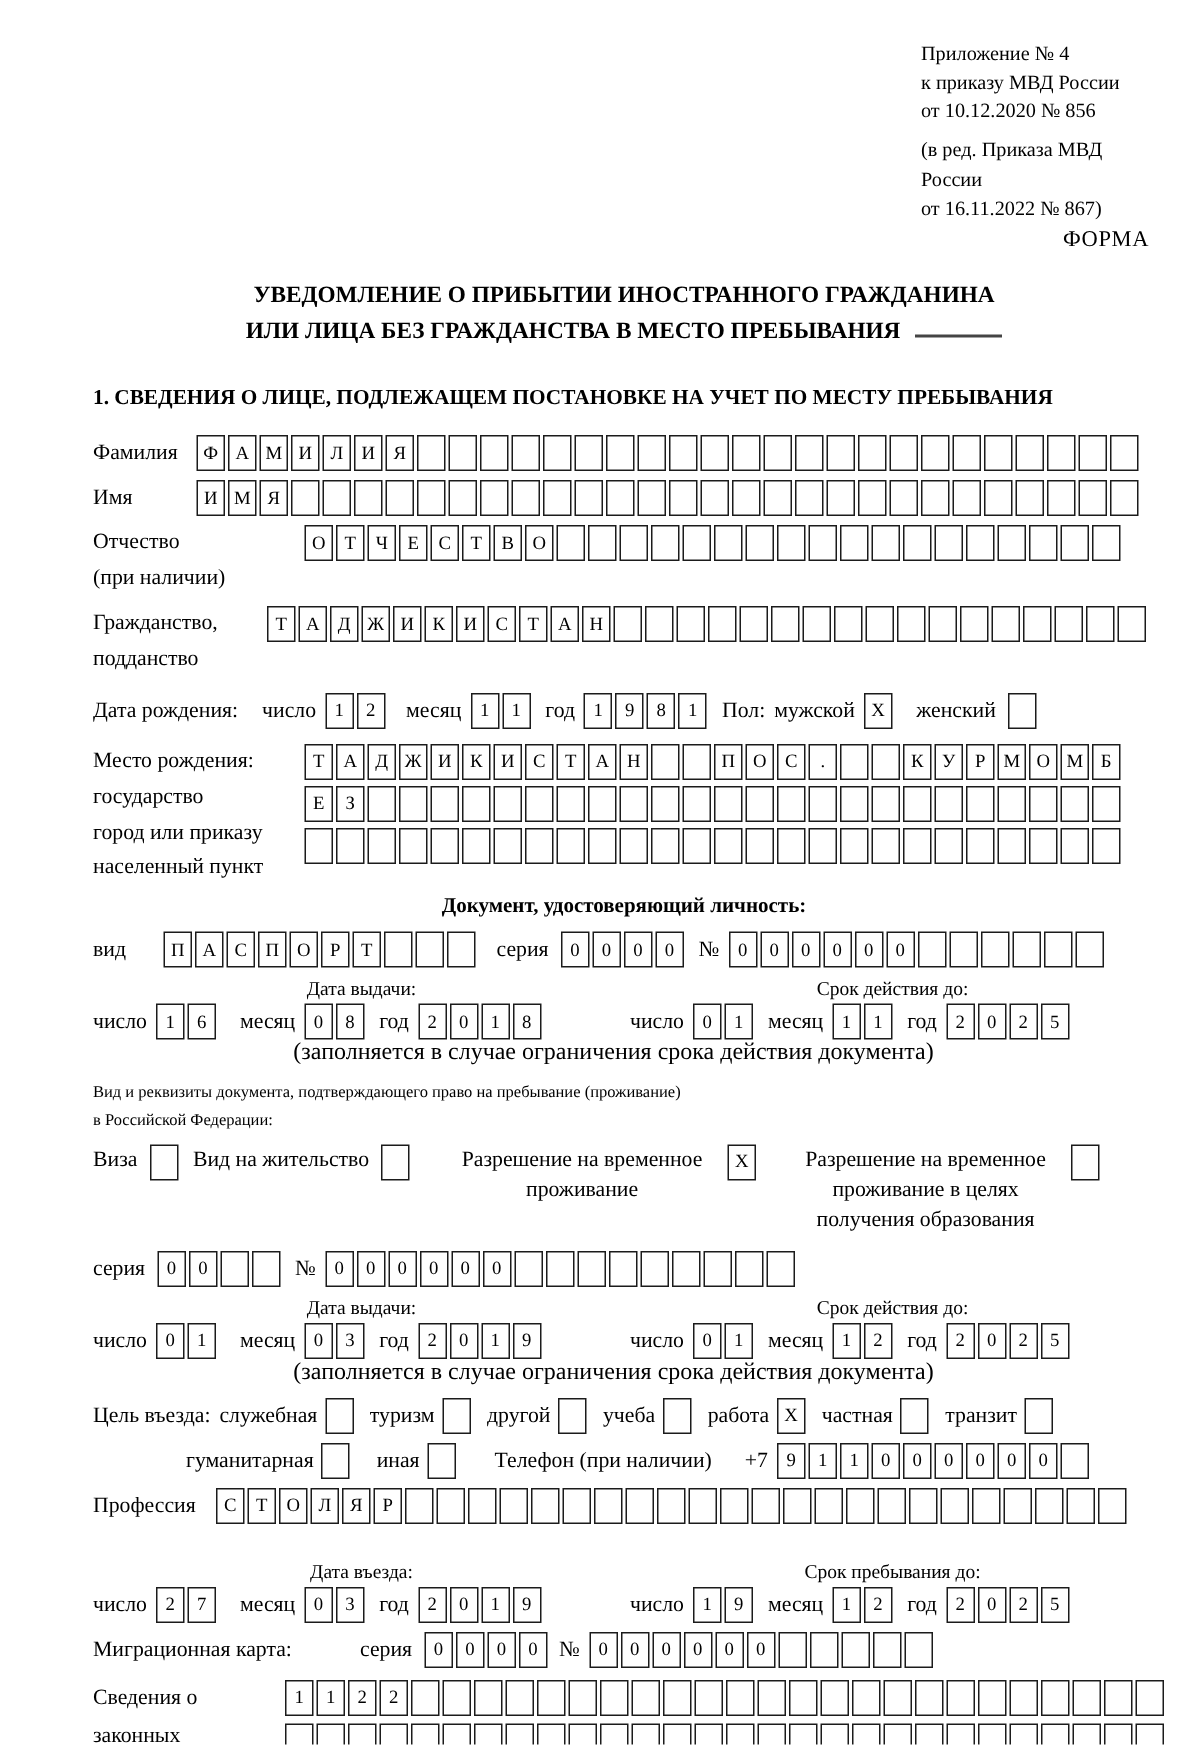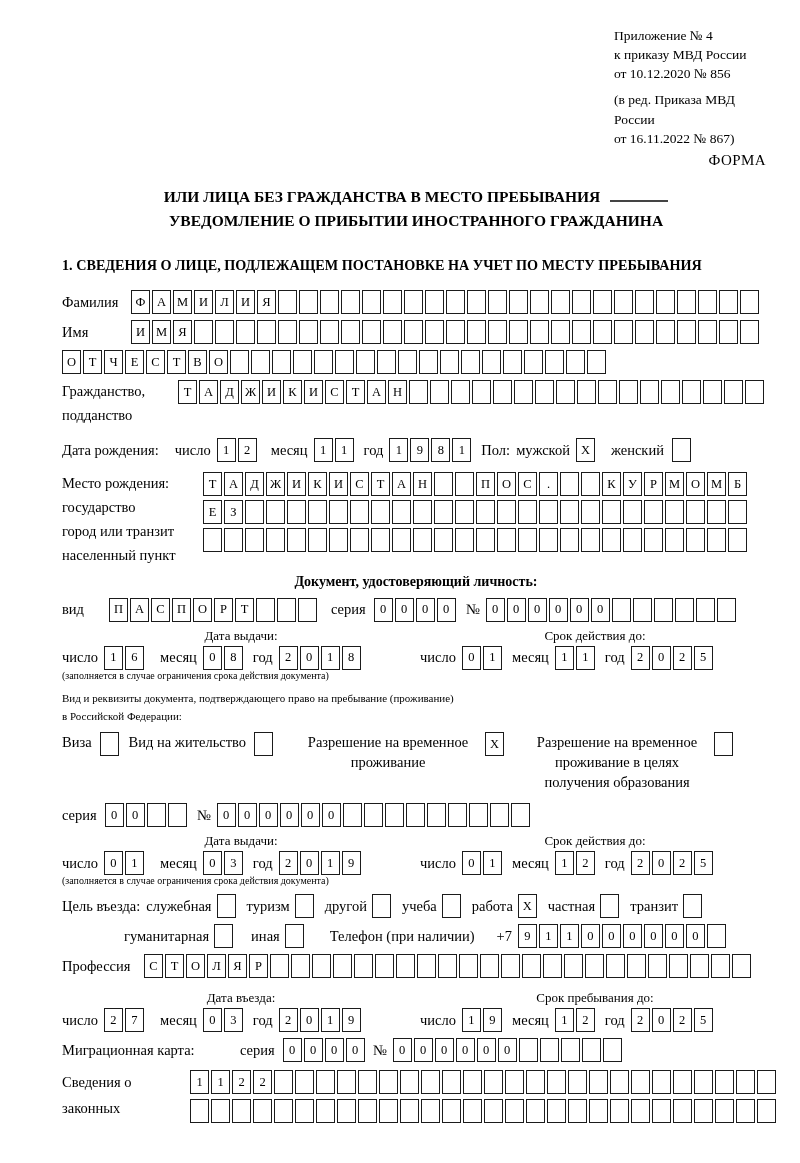--- a/index.html
+++ b/index.html
@@ -18,21 +18,21 @@
   .cell{flex:none;width:19px;height:24px;border:1.7px solid #1b1b1b;margin-right:2px;display:flex;align-items:center;justify-content:center;font-size:12.5px;line-height:1;background:#fff}
   .lbl{font-size:14.5px;line-height:1.25;flex:none}
   .lbl2{font-size:14.5px;line-height:1.65}
   .w69{width:69px}.w141{width:141px}.w116{width:116px}
   .doc-head{text-align:center;font-weight:bold;font-size:14px;margin:6px 0 8px 0}
   .half-l{width:358px;flex:none}
   .half-r{flex:1}
   .hd{text-align:center;font-size:13px}
   .grp{display:flex;align-items:center}
   .ml6{margin-left:6px}.ml8{margin-left:8px}.ml12{margin-left:12px}.ml14{margin-left:14px}.mr6{margin-right:6px}.mr8{margin-right:8px}
-  .note{font-size:10px;text-align:left;padding-right:14px;margin-top:-2px;margin-bottom:8px}
+  .note{font-size:16px;text-align:center;padding-right:14px;margin-top:-2px;margin-bottom:8px}
   .intro{font-size:11px;line-height:1.7}
   .optrow{display:flex;align-items:flex-start;margin-top:6px;margin-bottom:10px}
   .opt{display:flex;align-items:flex-start}
   .optlbl{font-size:14.5px;line-height:1.4}
   .optlbl.c{text-align:center;width:178px}
   .purpose{display:flex;align-items:center;margin-right:9px}
   .purpose .lbl{margin-right:5px}
   .repr{display:flex;align-items:flex-start}
   .repr .labels{width:128px;flex:none;font-size:14.5px;line-height:1.78}
   .repr .rows .cells{margin-bottom:5px}
@@ -46,22 +46,22 @@
     <div>Приложение № 4</div>
     <div>к приказу МВД России</div>
     <div>от 10.12.2020 № 856</div>
     <div class="rev">(в ред. Приказа МВД России</div>
     <div>от 16.11.2022 № 867)</div>
   </div>
 
   <div class="forma">ФОРМА</div>
 
   <div class="title">
+    <div>УВЕДОМЛЕНИЕ О ПРИБЫТИИ ИНОСТРАННОГО ГРАЖДАНИНА</div>
     <div><span>ИЛИ ЛИЦА БЕЗ ГРАЖДАНСТВА В МЕСТО ПРЕБЫВАНИЯ</span><span class="blank-line"></span></div>
-    <div>УВЕДОМЛЕНИЕ О ПРИБЫТИИ ИНОСТРАННОГО ГРАЖДАНИНА</div>
   </div>
 
   <div class="sec">1. СВЕДЕНИЯ О ЛИЦЕ, ПОДЛЕЖАЩЕМ ПОСТАНОВКЕ НА УЧЕТ ПО МЕСТУ ПРЕБЫВАНИЯ</div>
 
   <div class="row">
     <span class="lbl w69">Фамилия</span>
     <span class="cells">
         <span class="cell">Ф</span>
         <span class="cell">А</span>
         <span class="cell">М</span>
@@ -125,20 +125,24 @@
         <span class="cell"></span>
         <span class="cell"></span>
         <span class="cell"></span>
         <span class="cell"></span>
         <span class="cell"></span>
         <span class="cell"></span>
       </span>
   </div>
 
   <div class="row top">
+    <span class="lbl2 w141">
+      <span>Отчество</span><br>
+      <span>(при наличии)</span>
+    </span>
     <span class="cells">
         <span class="cell">О</span>
         <span class="cell">Т</span>
         <span class="cell">Ч</span>
         <span class="cell">Е</span>
         <span class="cell">С</span>
         <span class="cell">Т</span>
         <span class="cell">В</span>
         <span class="cell">О</span>
         <span class="cell"></span>
@@ -226,21 +230,21 @@
     <span class="lbl ml14 mr8">женский</span>
     <span class="cells">
         <span class="cell"></span>
       </span>
   </div>
 
   <div class="row top" style="margin-top:10px">
     <span class="lbl2 w141">
       <span>Место рождения:</span><br>
       <span>государство</span><br>
-      <span>город или транзит</span><br>
+      <span>город или приказу</span><br>
       <span>населенный пункт</span>
     </span>
     <span>
       <span class="cells" style="margin-bottom:4px">
           <span class="cell">Т</span>
           <span class="cell">А</span>
           <span class="cell">Д</span>
           <span class="cell">Ж</span>
           <span class="cell">И</span>
           <span class="cell">К</span>
@@ -617,21 +621,21 @@
         <span class="cell"></span>
         <span class="cell"></span>
         <span class="cell"></span>
         <span class="cell"></span>
         <span class="cell"></span>
         <span class="cell"></span>
         <span class="cell"></span>
       </span>
   </div>
 
-  <div class="row" style="margin-top:12px;margin-bottom:2px">
+  <div class="row" style="margin-top:24px;margin-bottom:2px">
     <div class="half-l hd">Дата въезда:</div>
     <div class="half-r hd">Срок пребывания до:</div>
   </div>
   <div class="row">
     <div class="half-l grp">
       <span class="lbl mr6">число</span>
       <span class="cells">
           <span class="cell">2</span>
           <span class="cell">7</span>
         </span>

